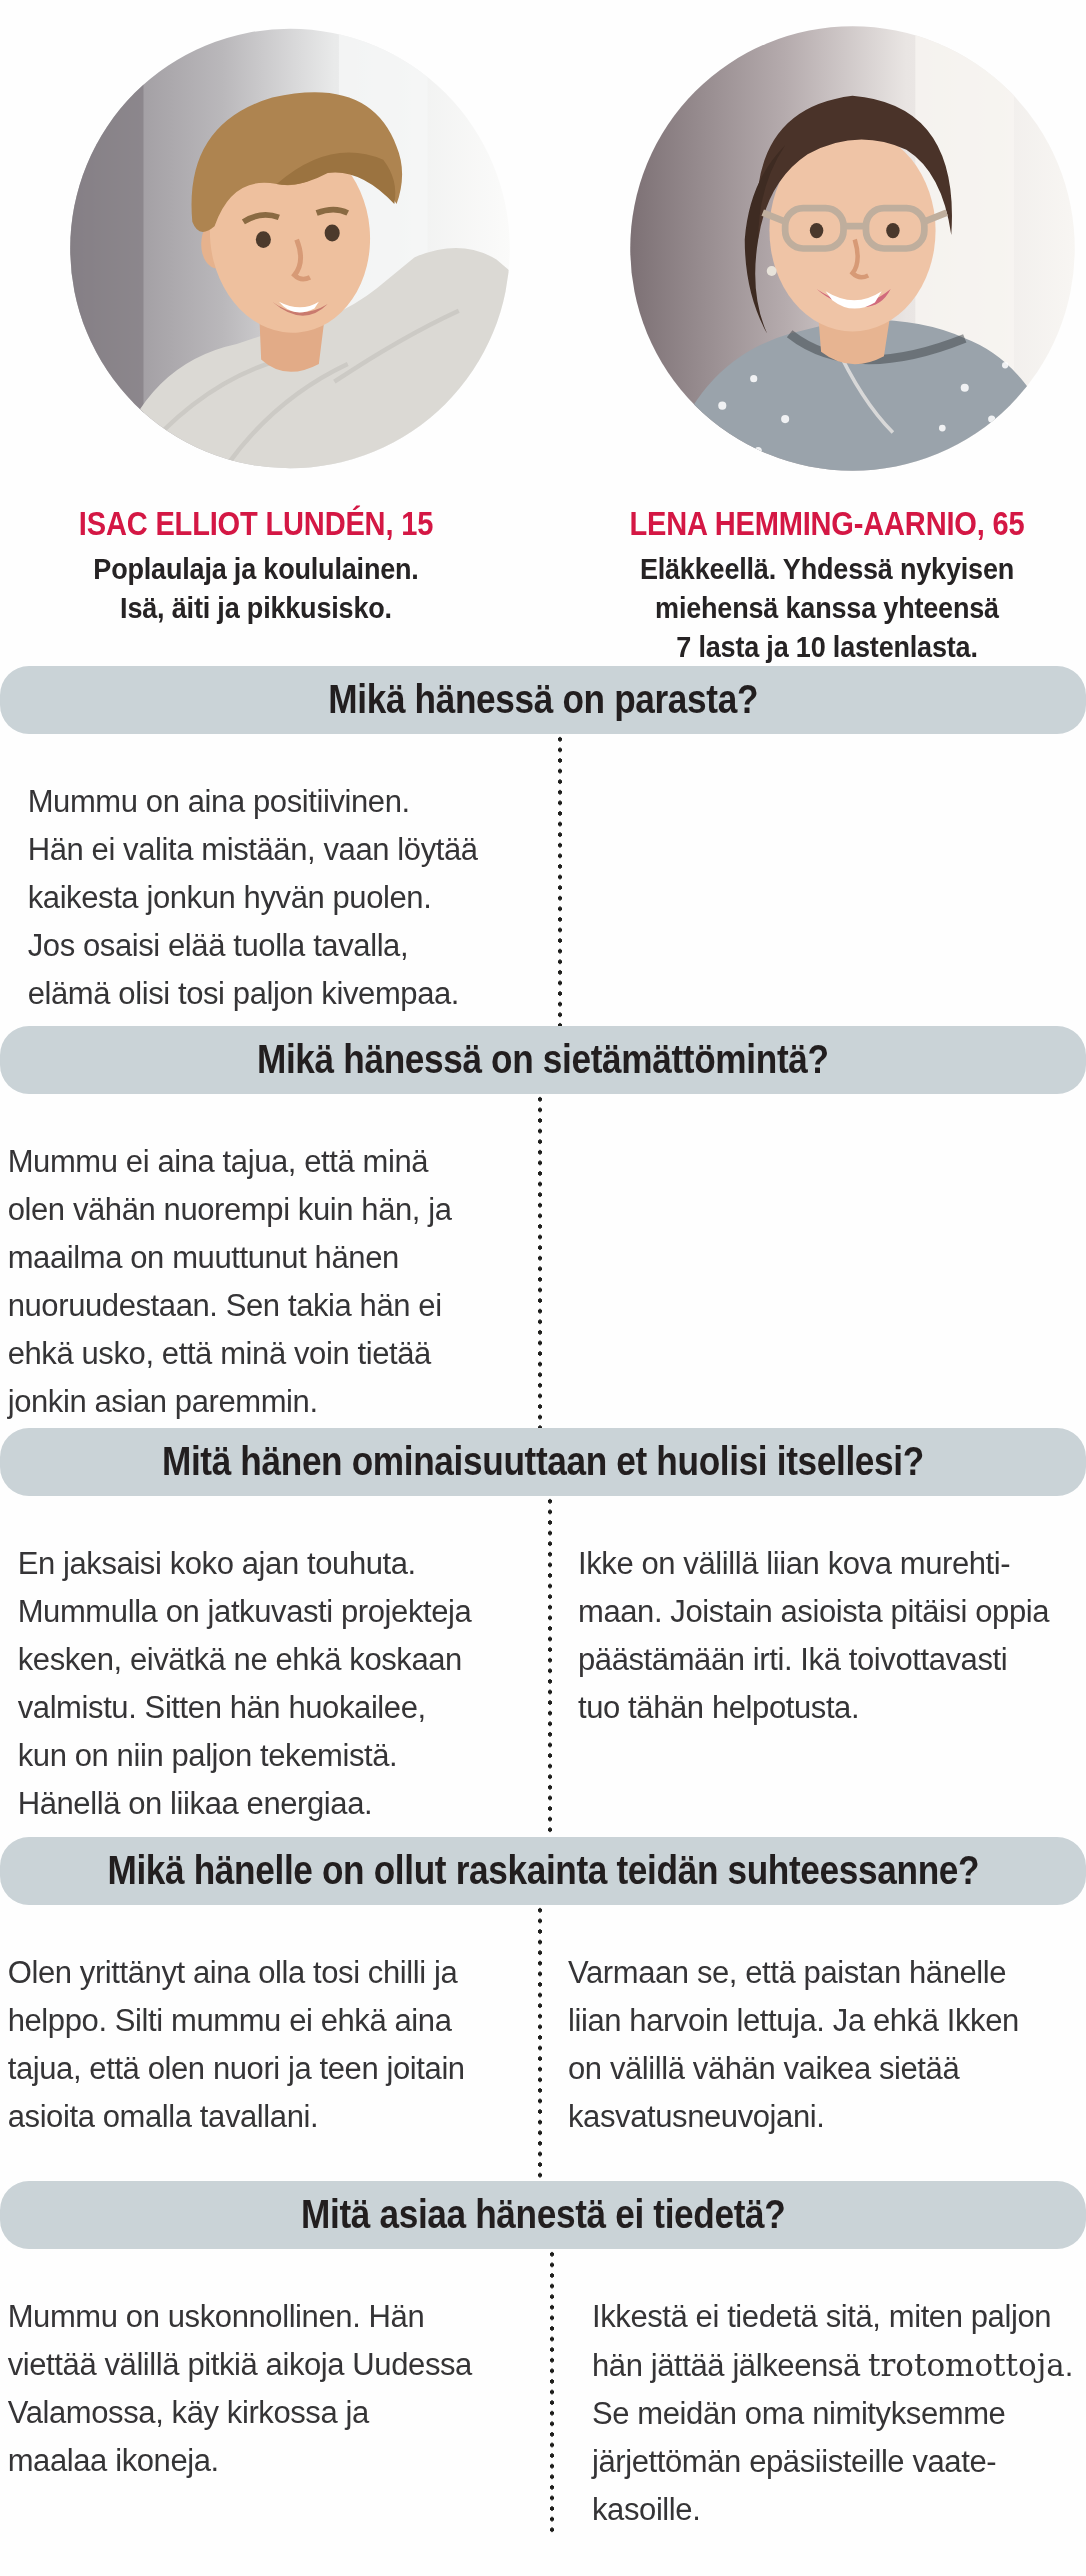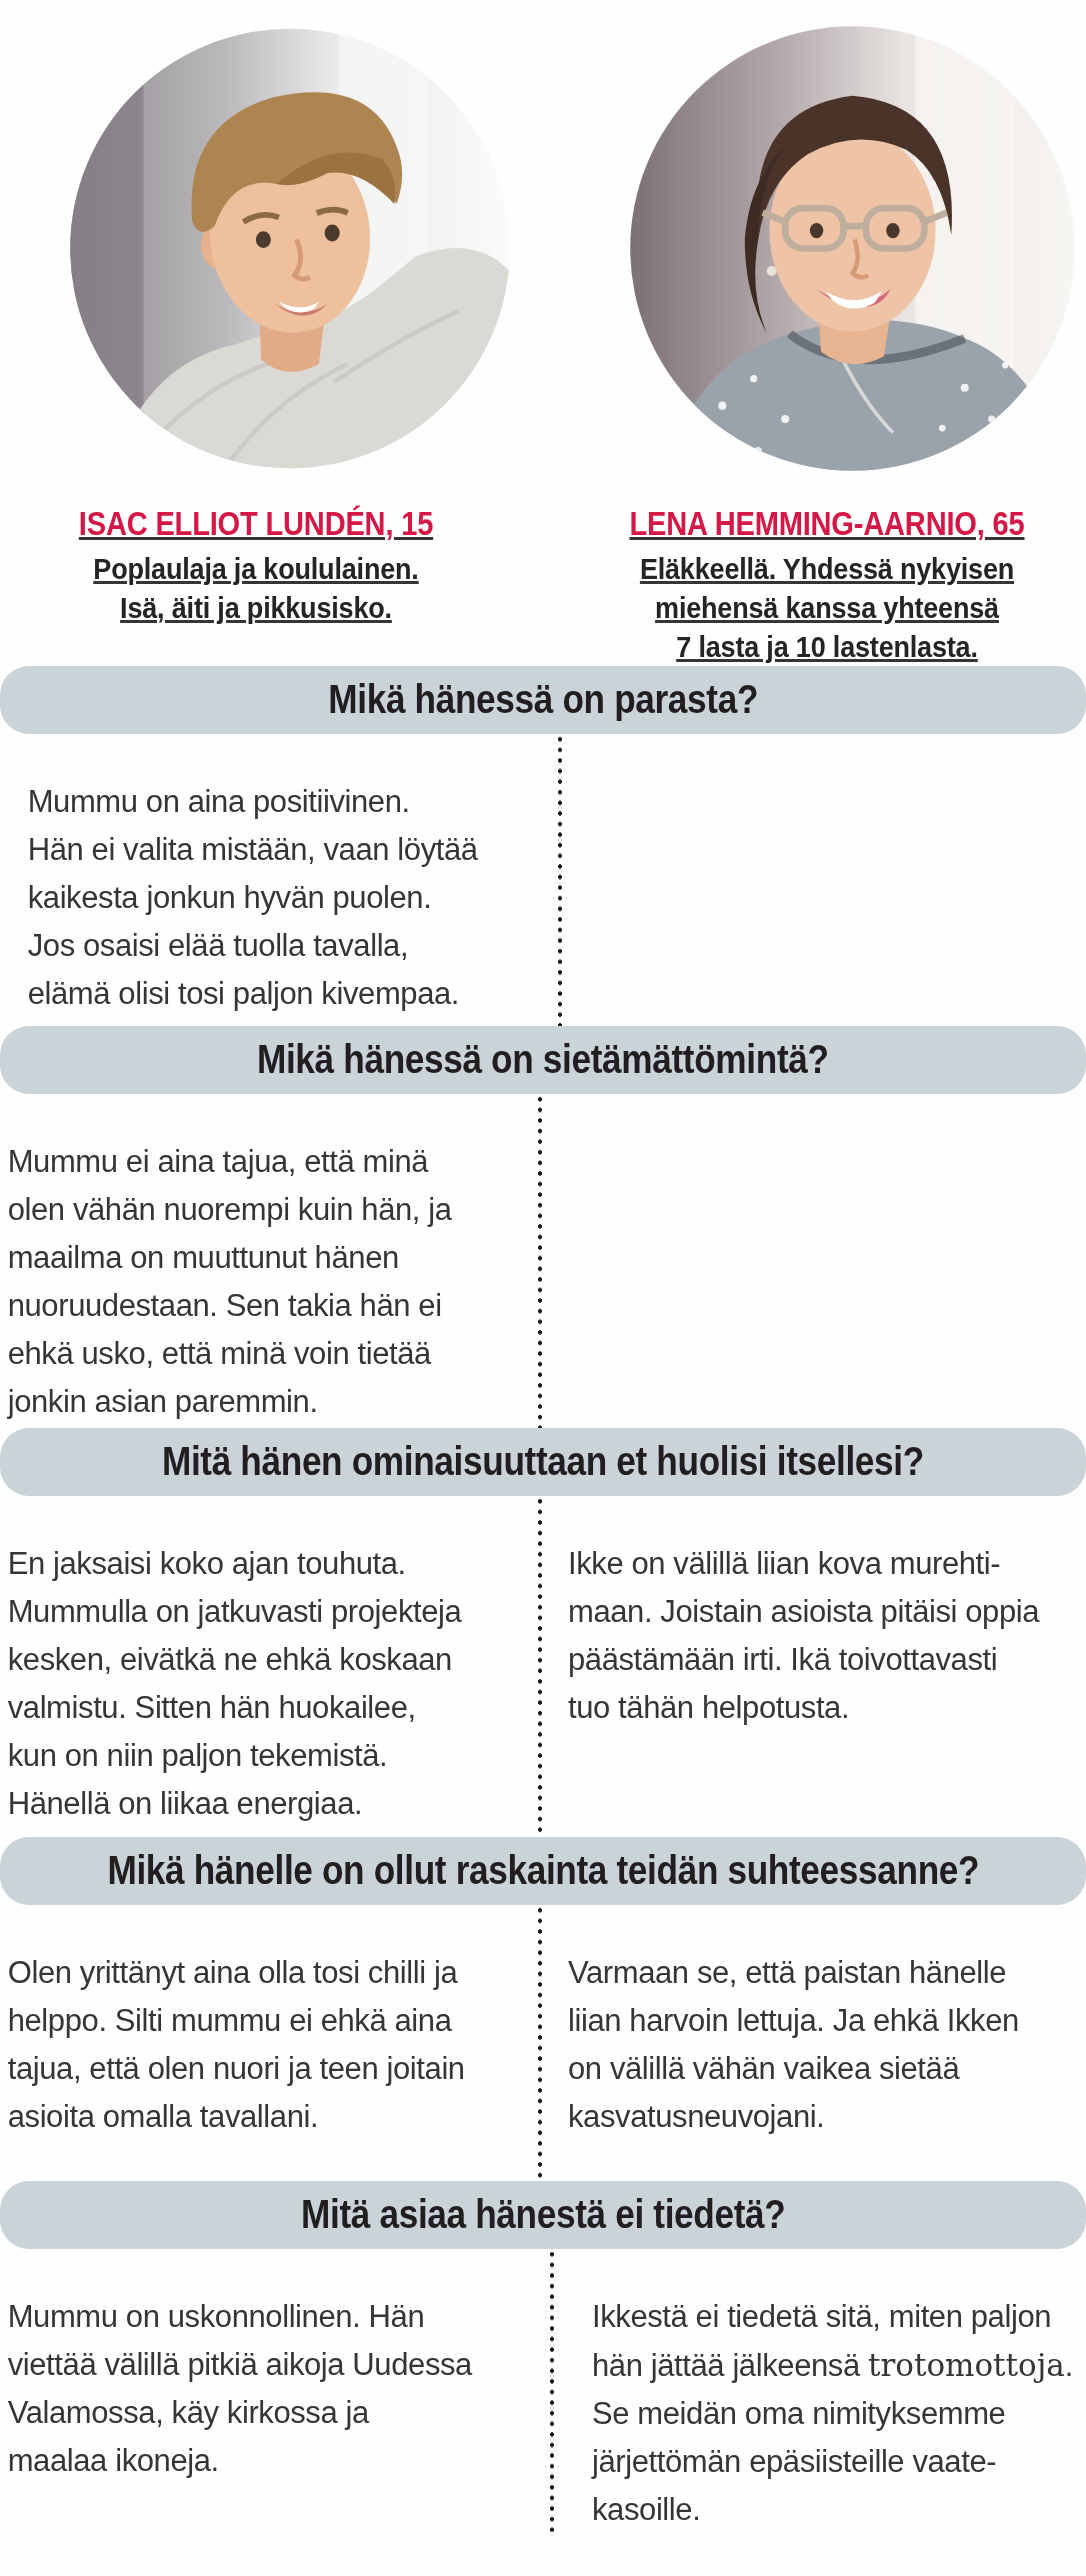--- a/index.html
+++ b/index.html
@@ -12,21 +12,20 @@
     background: #fefefe;
     overflow: hidden;
     font-family: "Liberation Sans", sans-serif;
     color: #353436;
     padding-top: 24px;
   }
   
   .profiles {
     display: grid;
     grid-template-columns: 512px 56px 1fr;
-    text-decoration: underline;
   }
   .profile { text-align: center; }
   .photo-wrap { display: flex; justify-content: center; }
   .photo-wrap.left  { padding-left: 68px; }
   .photo-wrap.right { padding-left: 50px; }
   .photo {
     width: 449px; height: 449px;
     border-radius: 50%;
     display: block;
   }
@@ -69,21 +68,21 @@
     white-space: nowrap;
     transform: scaleX(.88);
   }
   .cols {
     display: grid;
     grid-template-columns: 512px 56px 1fr;
     padding-top: 44px;
   }
   .cols.h1 { min-height: 292px; padding-left: 20px; }
   .cols.h2 { min-height: 334px; }
-  .cols.h3 { min-height: 341px; }
+  .cols.h3 { min-height: 341px; padding-left: 10px; }
   .cols.h4 { min-height: 276px; }
   .cols.h5 { min-height: 280px; gap: 12px; }
   .col-left  { padding-left: 7.7px;  padding-right: 5.8px; }
   .col-right { padding-right: 3.9px; }
   .para {
     font-size: 31px;
     line-height: 48px;
     letter-spacing: -0.4px;
     color: #353436;
     white-space: pre-line;

